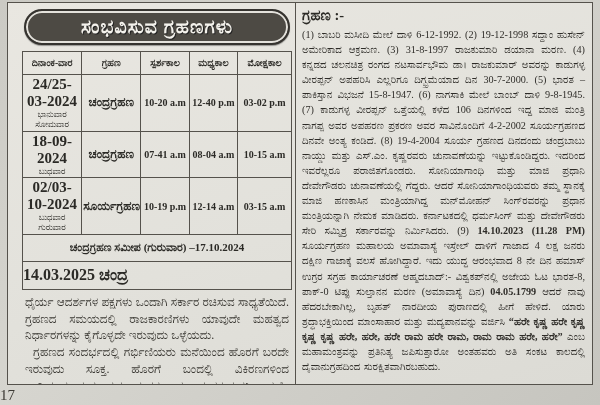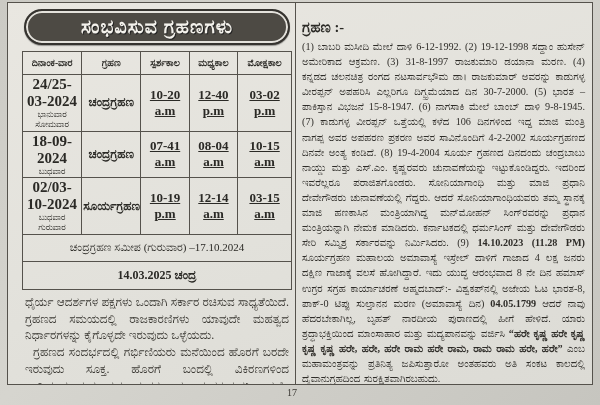--- a/index.html
+++ b/index.html
@@ -8,69 +8,69 @@
     font-family:"Liberation Serif","DejaVu Serif",serif;
     background:linear-gradient(135deg,#cbcac4 0%,#d6d5cf 40%,#c6c5bf 100%);
     color:#2b2a26; position:relative; overflow:hidden;
   }
   .sheet {
     position:absolute; left:7px; top:2px; width:586px; height:383px;
     background:linear-gradient(160deg,#e9e7e1 0%,#e2e1db 55%,#dcdbd5 100%);
     border:1px solid #55524c; display:flex;
   }
   .left-col { width:288px; border-right:1px solid #55524c; padding:5px 3px 2px 14px; overflow:hidden; }
-  .right-col { flex:1; padding:15px 7px 2px 6px; overflow:hidden; }
+  .right-col { flex:1; padding:3px 7px 2px 6px; overflow:hidden; }
 
   .title-box {
     height:36px; margin:1px 2px 6px 2px; border-radius:18px;
     background:#4d4a44; border:2px solid #35332f;
     box-shadow:inset 0 0 0 2px #e4e2dc, 0 1px 1px rgba(0,0,0,.35);
     display:flex; align-items:center; justify-content:center;
     color:#f4f2ec; font-weight:bold; font-size:19px; letter-spacing:1px;
     text-shadow:1px 1px 0 #222;
   }
 
   table { width:100%; border-collapse:collapse; table-layout:fixed; }
   th,td { border:1px solid #55524c; text-align:center; vertical-align:middle; padding:1px; overflow:hidden; }
   th { font-size:9.5px; font-weight:bold; height:23px; }
   td { font-size:9.5px; }
   .c-date { width:22%; } .c-ecl { width:22%; } .c-t1 { width:18%; } .c-t2 { width:18%; } .c-t3 { width:20%; }
   .date-txt { font-weight:bold; font-size:15px; display:block; }
   .day-txt { font-size:8.5px; display:block; line-height:1.15; }
   .ecl-txt { font-weight:bold; font-size:12px; }
-  .time-txt { font-weight:bold; font-size:13px;text-decoration:underline; }
+  .time-txt { font-weight:bold; font-size:10px; }
   tr.r { height:39px; }
   tr.r4 { height:44px; }
 
   .note-row {
     border:1px solid #55524c; border-top:none; height:27px;
     display:flex; align-items:center; justify-content:center;
-    font-weight:normal; font-size:11px;
+    font-weight:bold; font-size:11px;
   }
   .next-row {
     border:1px solid #55524c; border-top:none; height:28px;
-    display:flex; align-items:center; justify-content:center; gap:34px;
-    font-weight:bold; font-size:12px;
+    display:flex; align-items:center; gap:34px;
+    font-weight:bold; font-size:16px;
   }
   .fine-print {
     padding:4px 3px 0 3px; font-size:12px; line-height:1.4;
     text-align:justify; color:#3a3833;
   }
   .fine-print p.indent { text-indent:8px; }
 
   .rc-heading { font-weight:bold; font-size:14.5px; margin:1px 0 3px 0; }
   .rc-body {
     font-size:10.2px; line-height:15.1px; text-align:justify; color:#2e2c28;
     word-spacing:1px;
   }
   .rc-body .b { font-weight:bold; }
 
   .page-num {
-    position:absolute; left:0; right:16px; top:387px; text-align:center;
-    font-size:10px; color:#3a3833;
+    position:absolute; left:0; right:16px; top:387px; 
+    font-size:15px; color:#3a3833;
   }
 </style>
 </head>
 <body>
 
 <div class="sheet">
 
   <div class="left-col">
 
     <div class="title-box">ಸಂಭವಿಸುವ ಗ್ರಹಣಗಳು</div>

